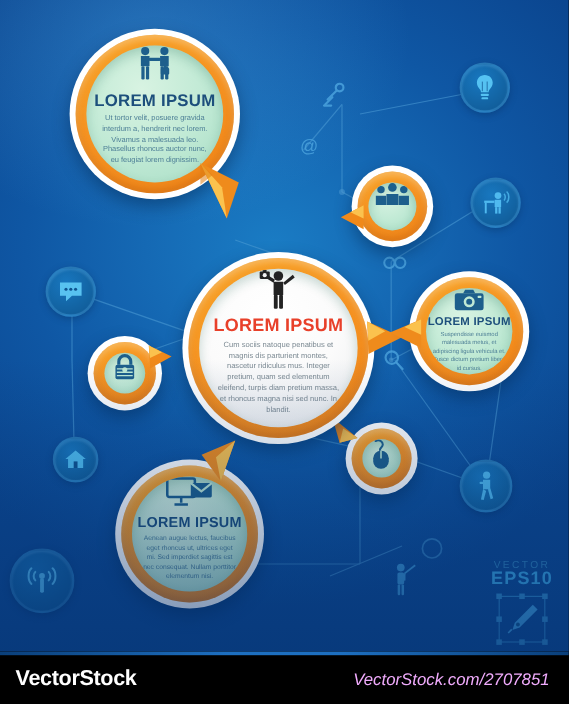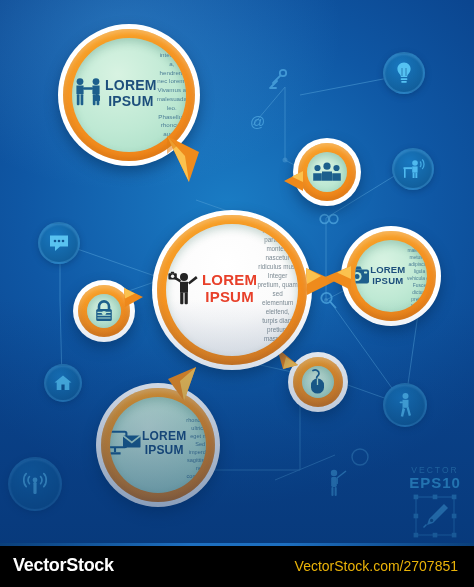--- a/index.html
+++ b/index.html
@@ -43,22 +43,22 @@
   .bubble .ring {
     width: 100%; height: 100%; border-radius: 50%;
     background: linear-gradient(155deg, #f7a428 0%, #f59322 45%, #ef8418 100%);
     padding: 9px;
     box-shadow: inset 0 -3px 6px rgba(160,70,0,.28), inset 0 3px 5px rgba(255,215,150,.55);
   }
   .bubble .inner {
     width: 100%; height: 100%; border-radius: 50%;
     background: radial-gradient(circle at 40% 32%, #d8f3e2 0%, #bfe9d4 55%, #a6dcc4 100%);
     box-shadow: inset 0 4px 9px rgba(20,90,70,.22);
-    display: flex; flex-direction: row; align-items: center;
-    justify-content: center; text-align: center;
+    display: flex; flex-direction: column; align-items: center;
+    justify-content: flex-start; text-align: center;
     overflow: hidden; position: relative;
   }
   .bubble.white .inner {
     background: radial-gradient(circle at 45% 30%, #ffffff 0%, #fbfbfb 50%, #e9ebed 100%);
   }
   .bub-icon { line-height: 0; margin-bottom: 5px; }
   .bub-title {
     font-weight: bold; color: #1d4f7c; letter-spacing: .2px;
   }
   .bubble.white .bub-title { color: #e8402a; }
@@ -101,21 +101,21 @@
   #footer .topline {
     position:absolute; left:0; top:0; width:100%; height:3px;
     background: linear-gradient(to right, #0a3f7a, #1d6fc0 40%, #1d6fc0 60%, #0a3f7a);
   }
   #fs-logo {
     position: absolute; left: 13px; top: 12px;
     color: #fff; font-size: 18px; font-weight: bold; letter-spacing: -.3px;
   }
   #fs-url {
     position: absolute; right: 16px; top: 15px;
-    color: #eab308; font-size: 14px;
+    color: #f0abfc; font-size: 14px; font-style: italic;
   }
 </style>
 </head>
 <body>
 
 <div id="stage">
 
   <div id="art">
 
     <svg id="lines" viewBox="0 0 474 543" width="474" height="543">

